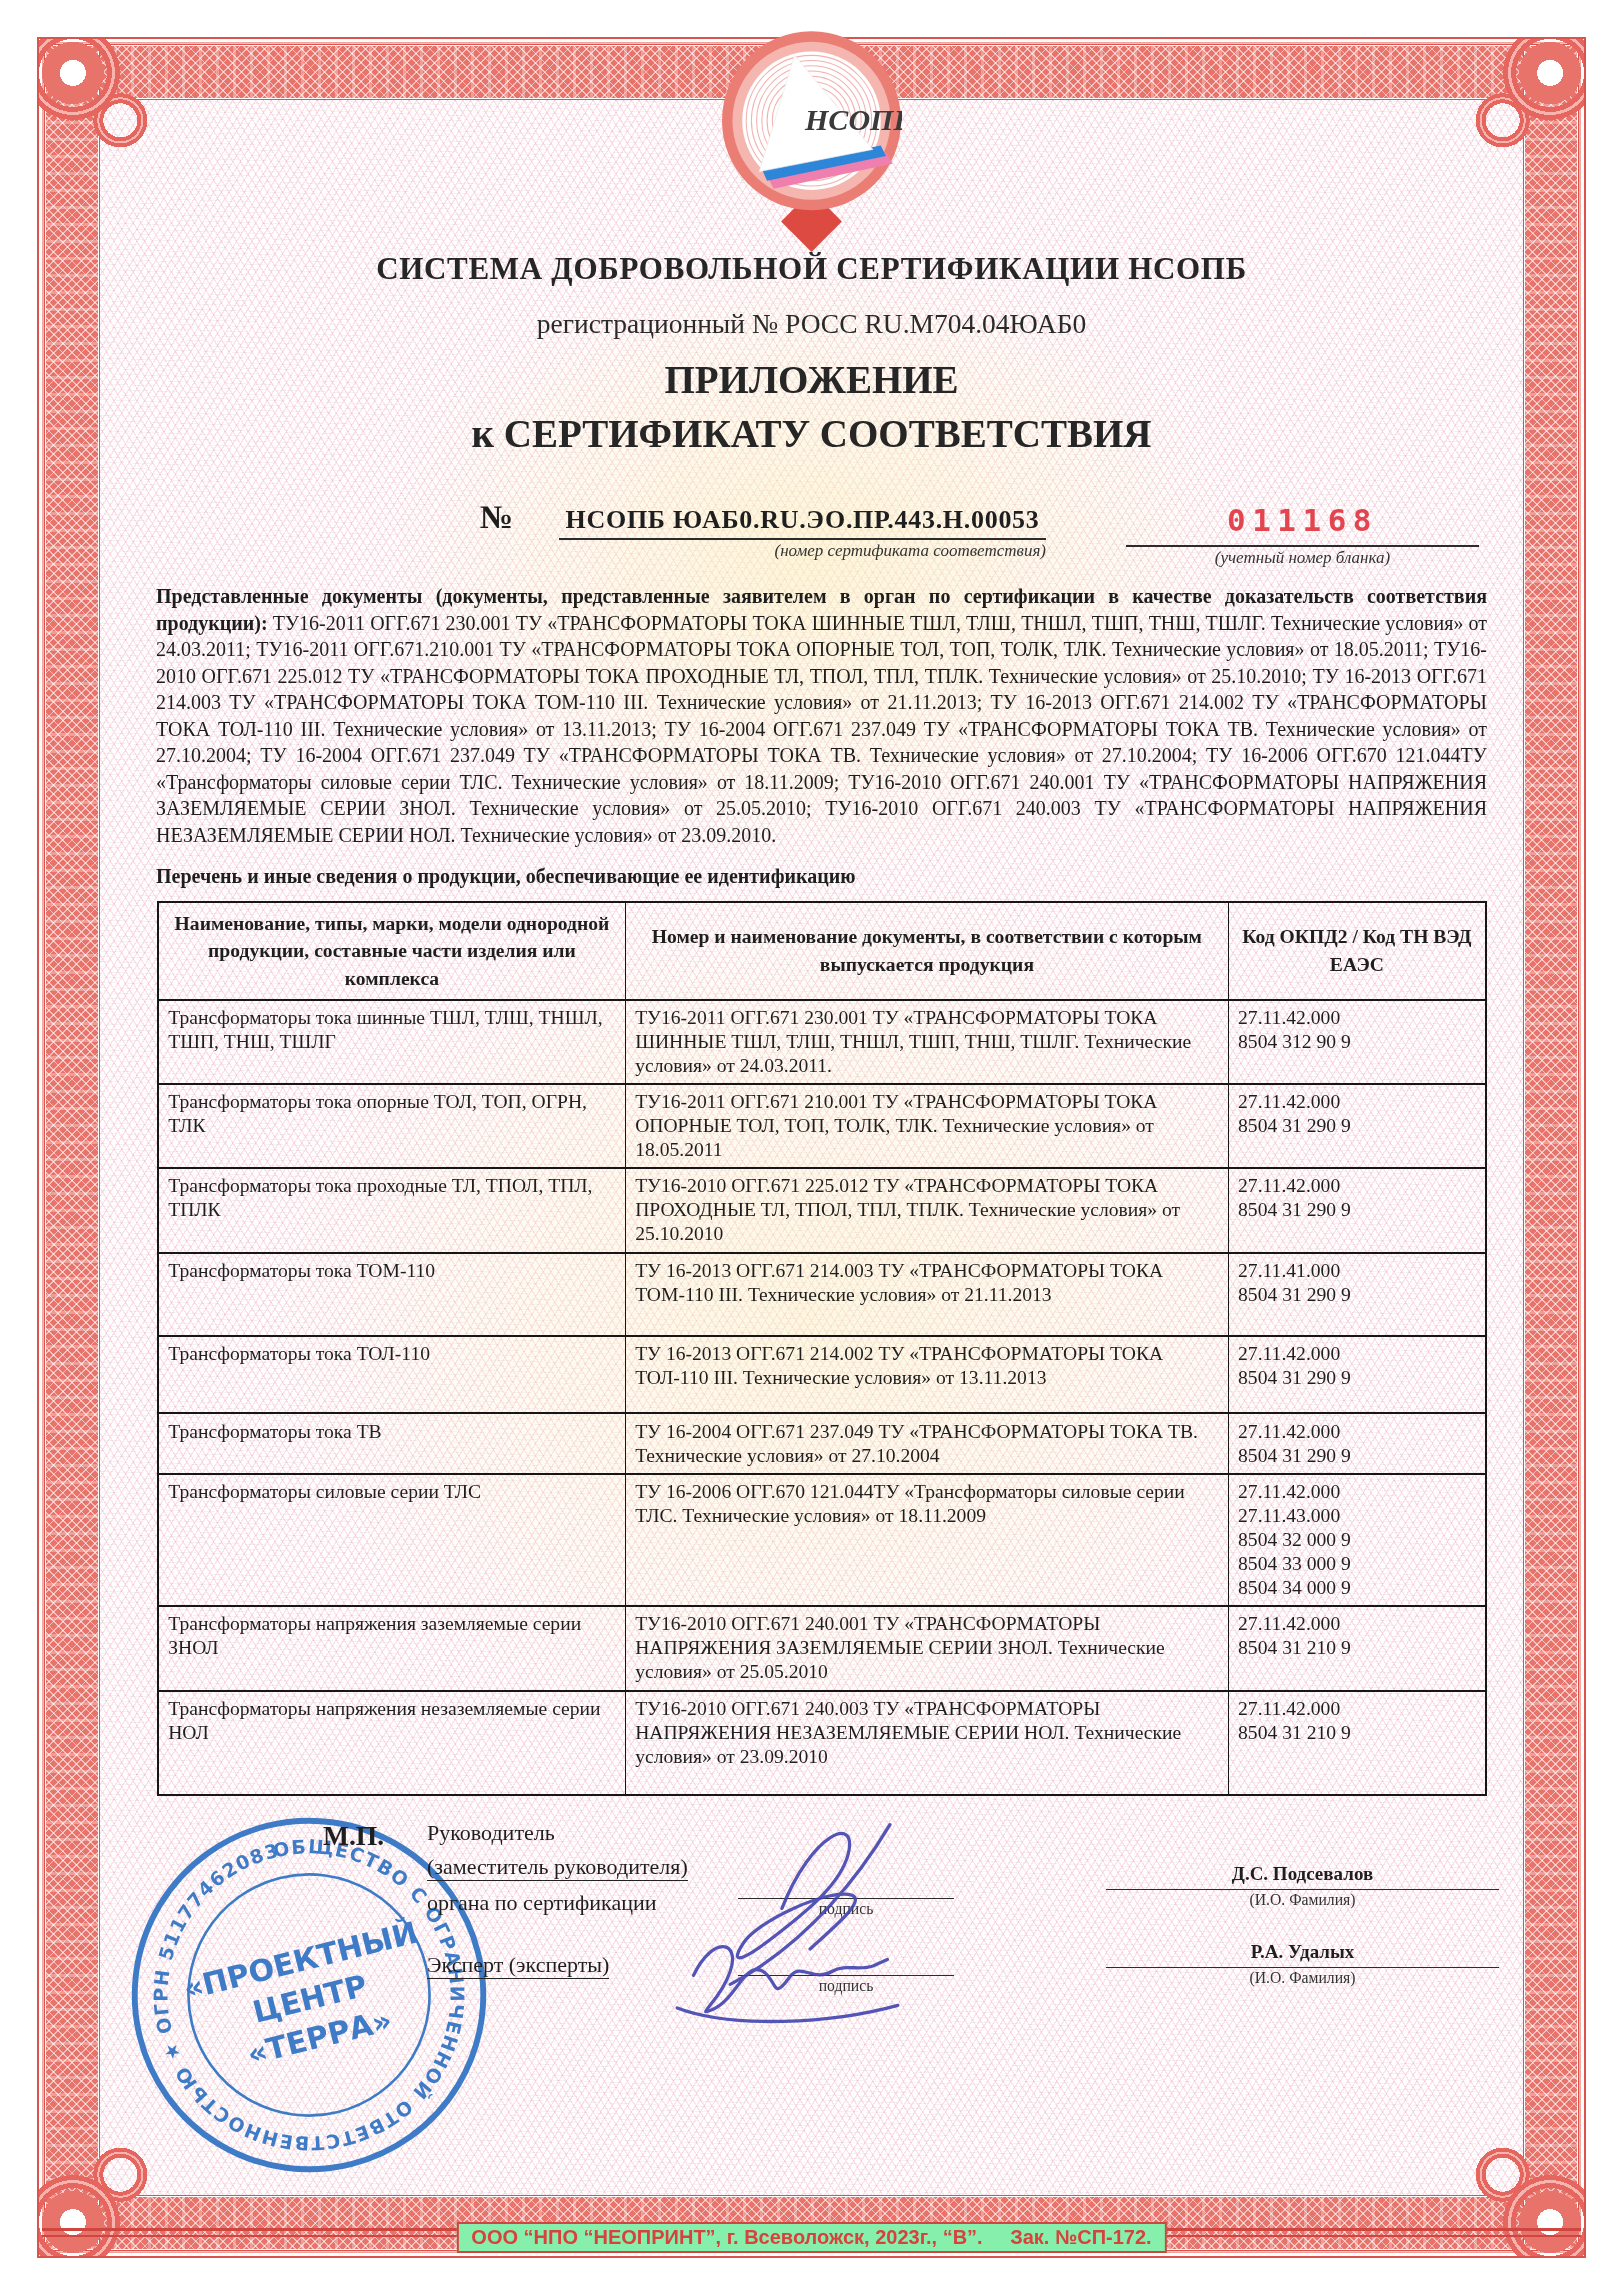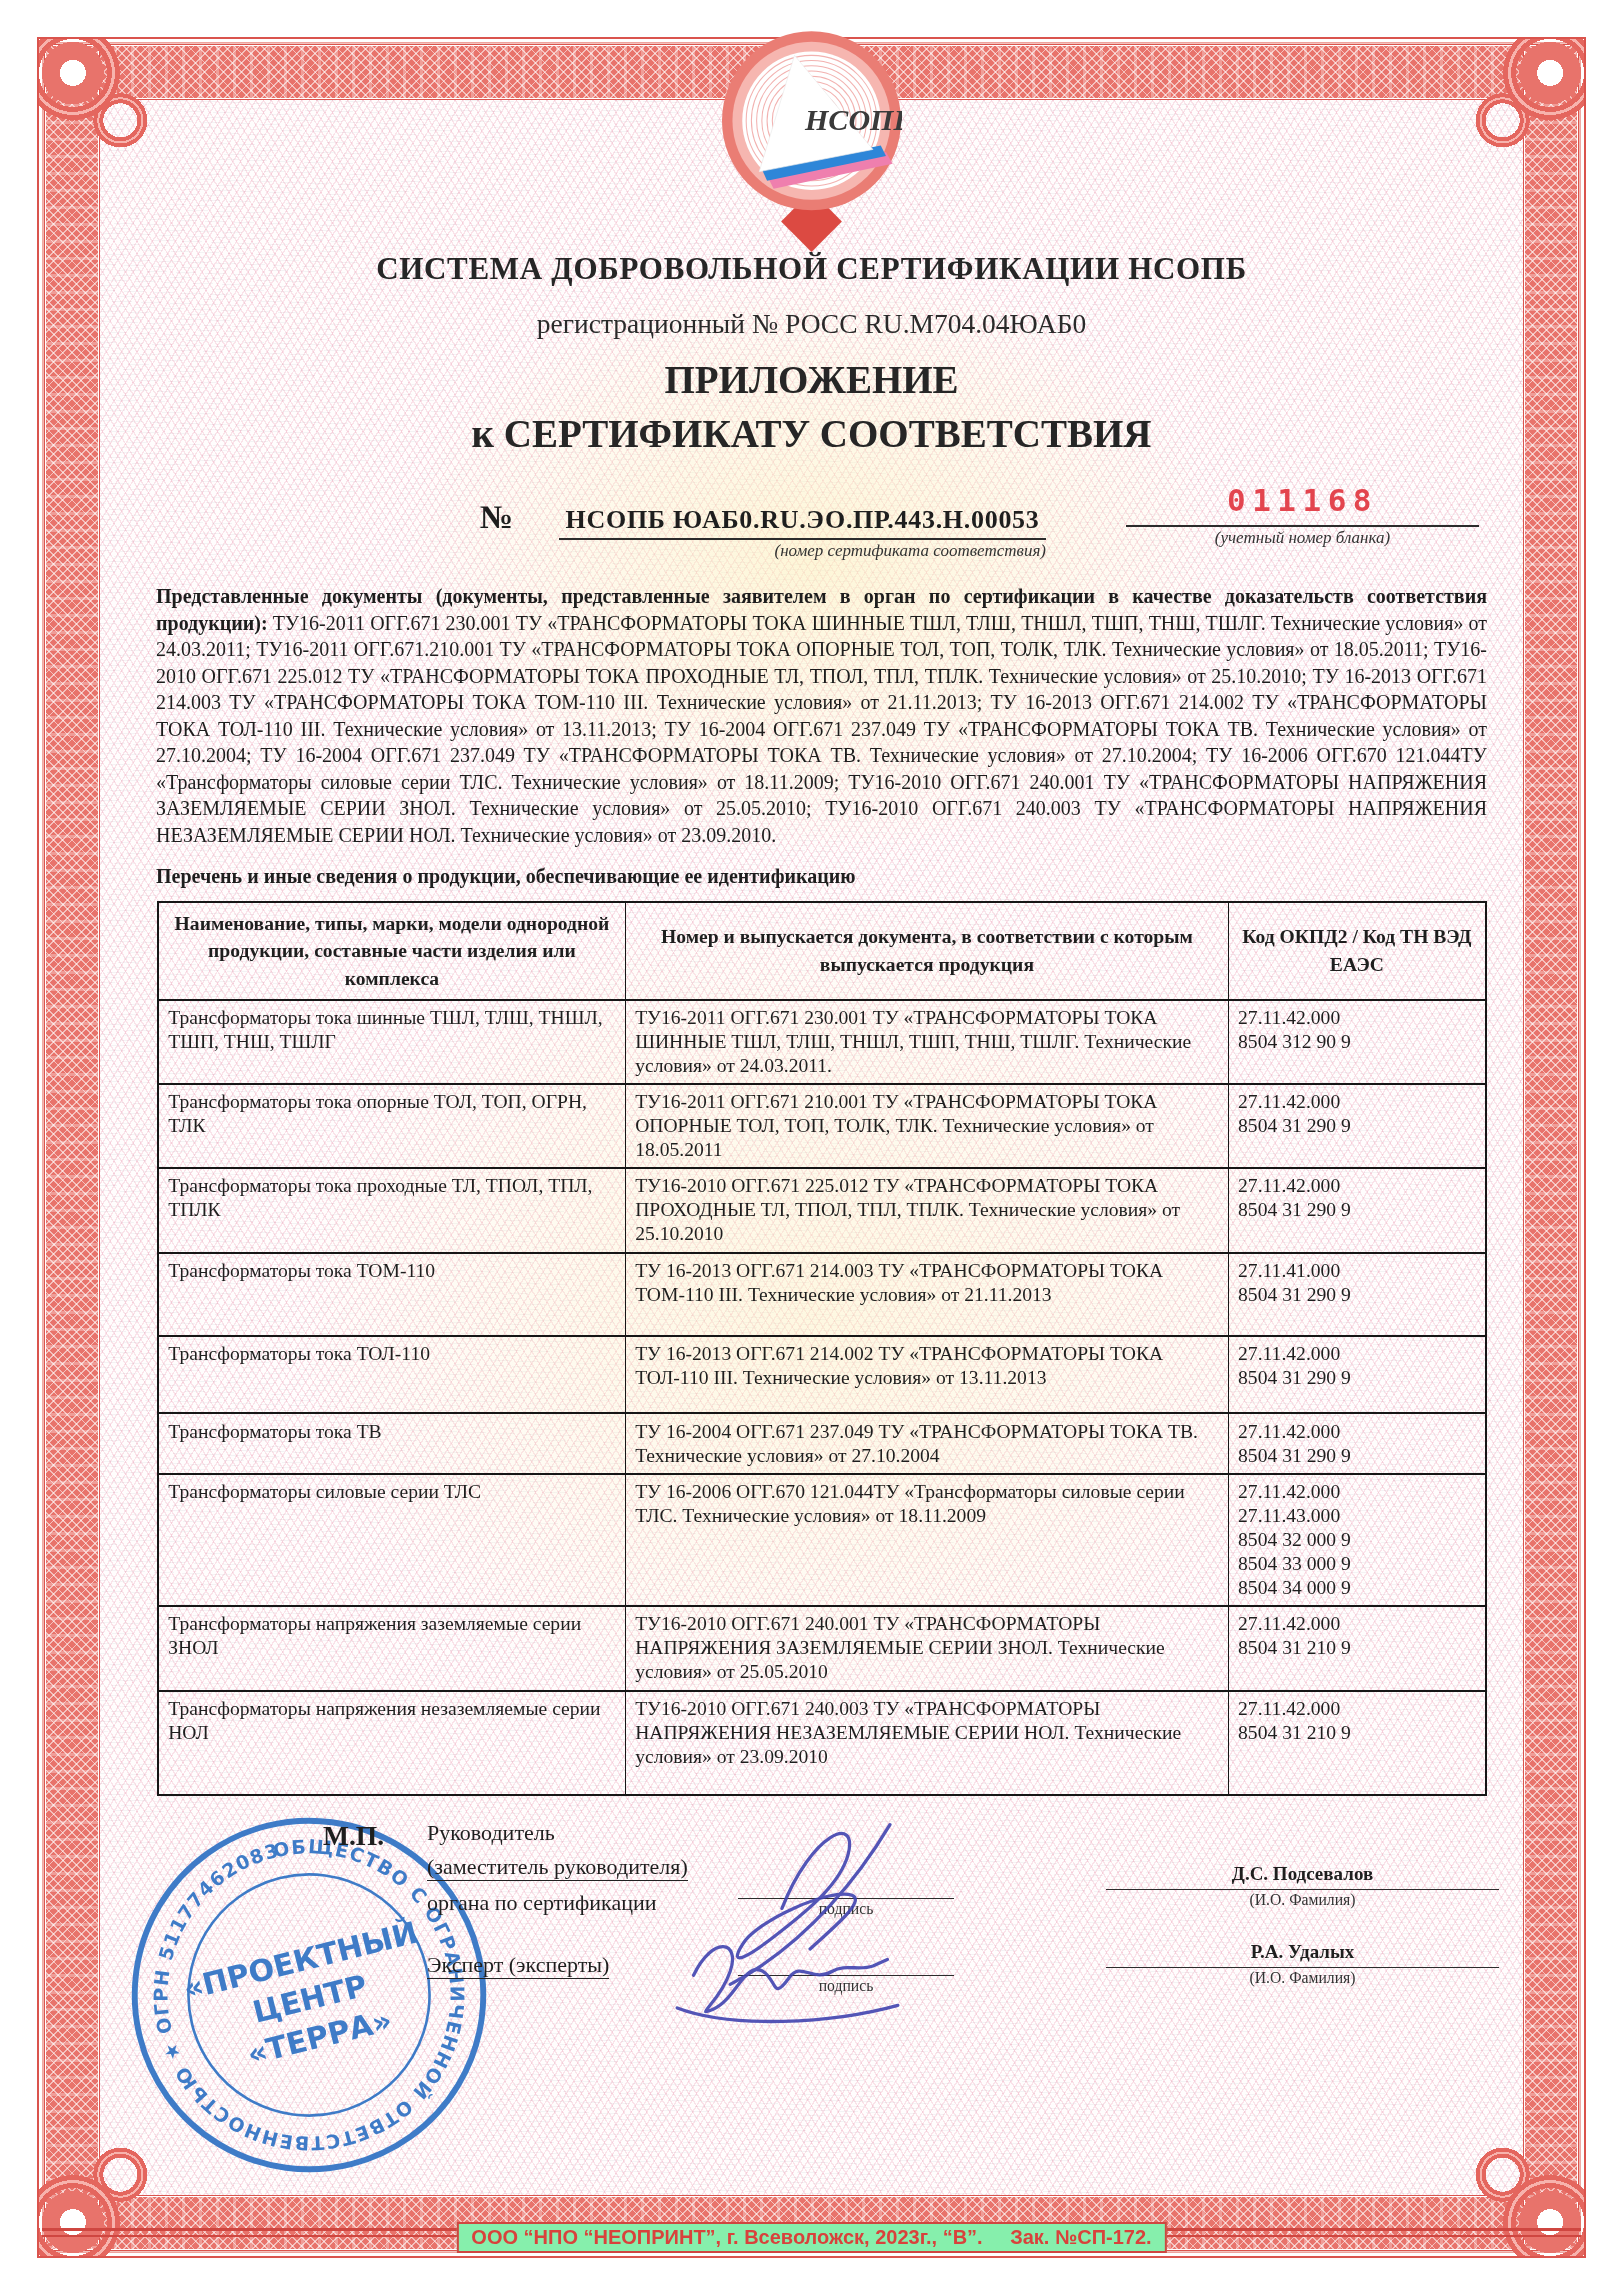--- a/index.html
+++ b/index.html
@@ -56,21 +56,21 @@
   .app-title{top:357px;font-size:39px;font-weight:bold;color:#262626;}
   .cert-title{top:411px;font-size:39px;font-weight:bold;color:#262626;}
 
   .num-sign{position:absolute;left:480px;top:499px;font-size:33px;font-weight:bold;z-index:6;}
   .cert-num-wrap{position:absolute;left:529px;top:505px;width:517px;text-align:right;z-index:6;}
   .cert-num{font-size:26px;font-weight:bold;letter-spacing:0.7px;border-bottom:2px solid #2c2c2c;
             padding:0 6.5px 2.6px 6.5px;display:inline-block;}
   .small-cap{font-size:17px;font-style:italic;color:#333;margin-top:1.3px;}
   .blank-wrap{position:absolute;left:1126px;top:482px;width:353px;text-align:center;z-index:6;}
   .blank-num{font-family:"DejaVu Sans Mono",monospace;font-size:31px;font-weight:bold;color:#e3454e;
-             letter-spacing:6.5px;}
+             letter-spacing:6.5px;margin-top:20px;}
   .blank-line{border-top:2px solid #2c2c2c;margin-top:6.5px;}
 
   
   .docs{position:absolute;left:156px;top:583px;width:1331px;z-index:6;margin:0;
         font-size:20px;line-height:26.5px;text-align:justify;color:#1d1d1d;}
   .b{font-weight:bold;}
 
   
   .section-label{position:absolute;left:156px;top:865px;z-index:6;font-size:20px;font-weight:bold;}
   .tbl-wrap{position:absolute;left:157px;top:901px;width:1330px;z-index:6;}
@@ -164,21 +164,21 @@
   <div class="tbl-wrap">
     <table class="products">
       <colgroup>
           <col style="width:35.2%">
           <col style="width:45.4%">
           <col style="width:19.4%">
         </colgroup>
       <tbody>
           <tr>
         <th>Наименование, типы, марки, модели однородной продукции, составные части изделия или комплекса</th>
-        <th>Номер и выпускается документа, в соответствии с которым выпускается продукция</th>
+        <th>Номер и наименование документы, в соответствии с которым выпускается продукция</th>
         <th>Код ОКПД2 / Код ТН ВЭД ЕАЭС</th>
       </tr>
       <tr>
         <td class="c1">Трансформаторы тока шинные ТШЛ, ТЛШ, ТНШЛ, ТШП, ТНШ, ТШЛГ</td>
         <td class="c2">ТУ16-2011 ОГГ.671 230.001 ТУ «ТРАНСФОРМАТОРЫ ТОКА ШИННЫЕ ТШЛ, ТЛШ, ТНШЛ, ТШП, ТНШ, ТШЛГ. Технические условия» от 24.03.2011.</td>
         <td class="c3">27.11.42.000
 8504 312 90 9</td>
       </tr>
       <tr>
         <td class="c1">Трансформаторы тока опорные ТОЛ, ТОП, ОГРН, ТЛК</td>

